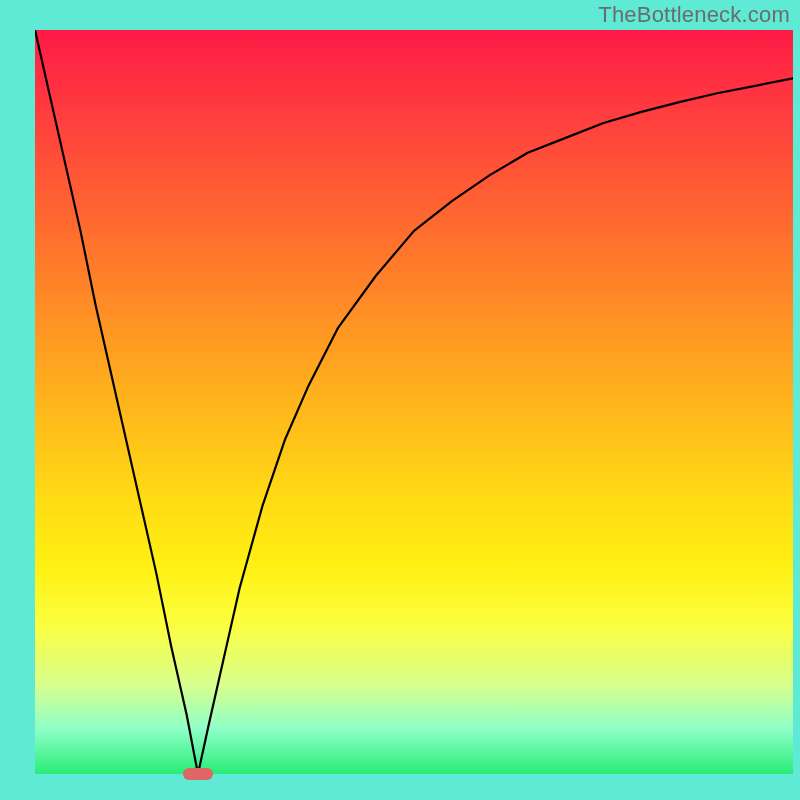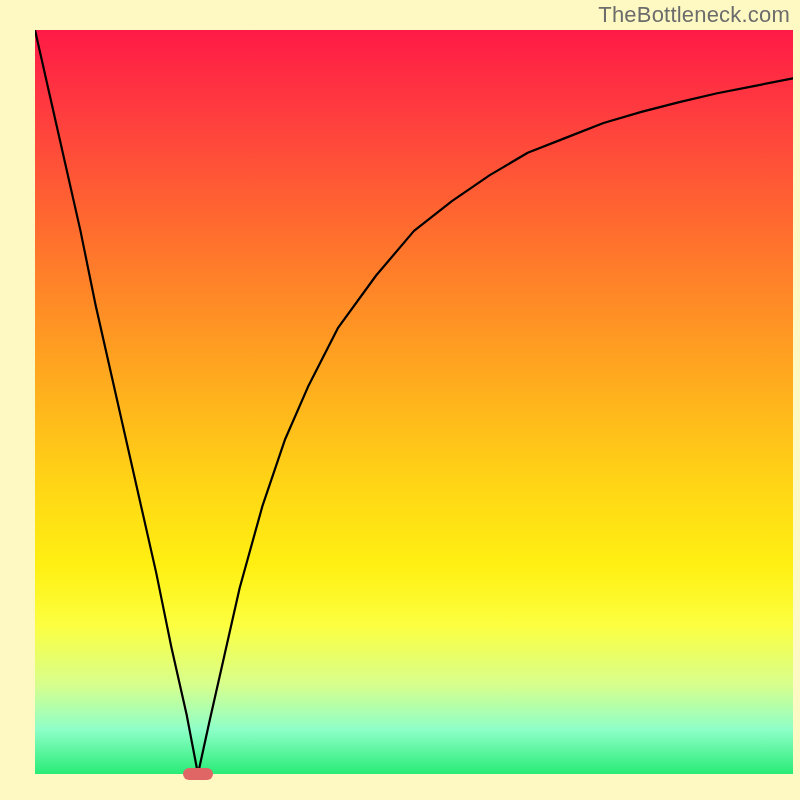--- a/index.html
+++ b/index.html
@@ -8,21 +8,21 @@
     width: 800px;
     height: 800px;
     overflow: hidden;
     background: #000;
     font-family: Arial, Helvetica, sans-serif;
   }
   .frame {
     position: relative;
     width: 800px;
     height: 800px;
-    background: #fef9c3;
+    background: #5eead4;
   }
   .watermark {
     position: absolute;
     top: 2px;
     right: 10px;
     color: #6c6c6c;
     font-size: 22px;
     font-weight: 500;
     letter-spacing: 0.2px;
     pointer-events: none;

